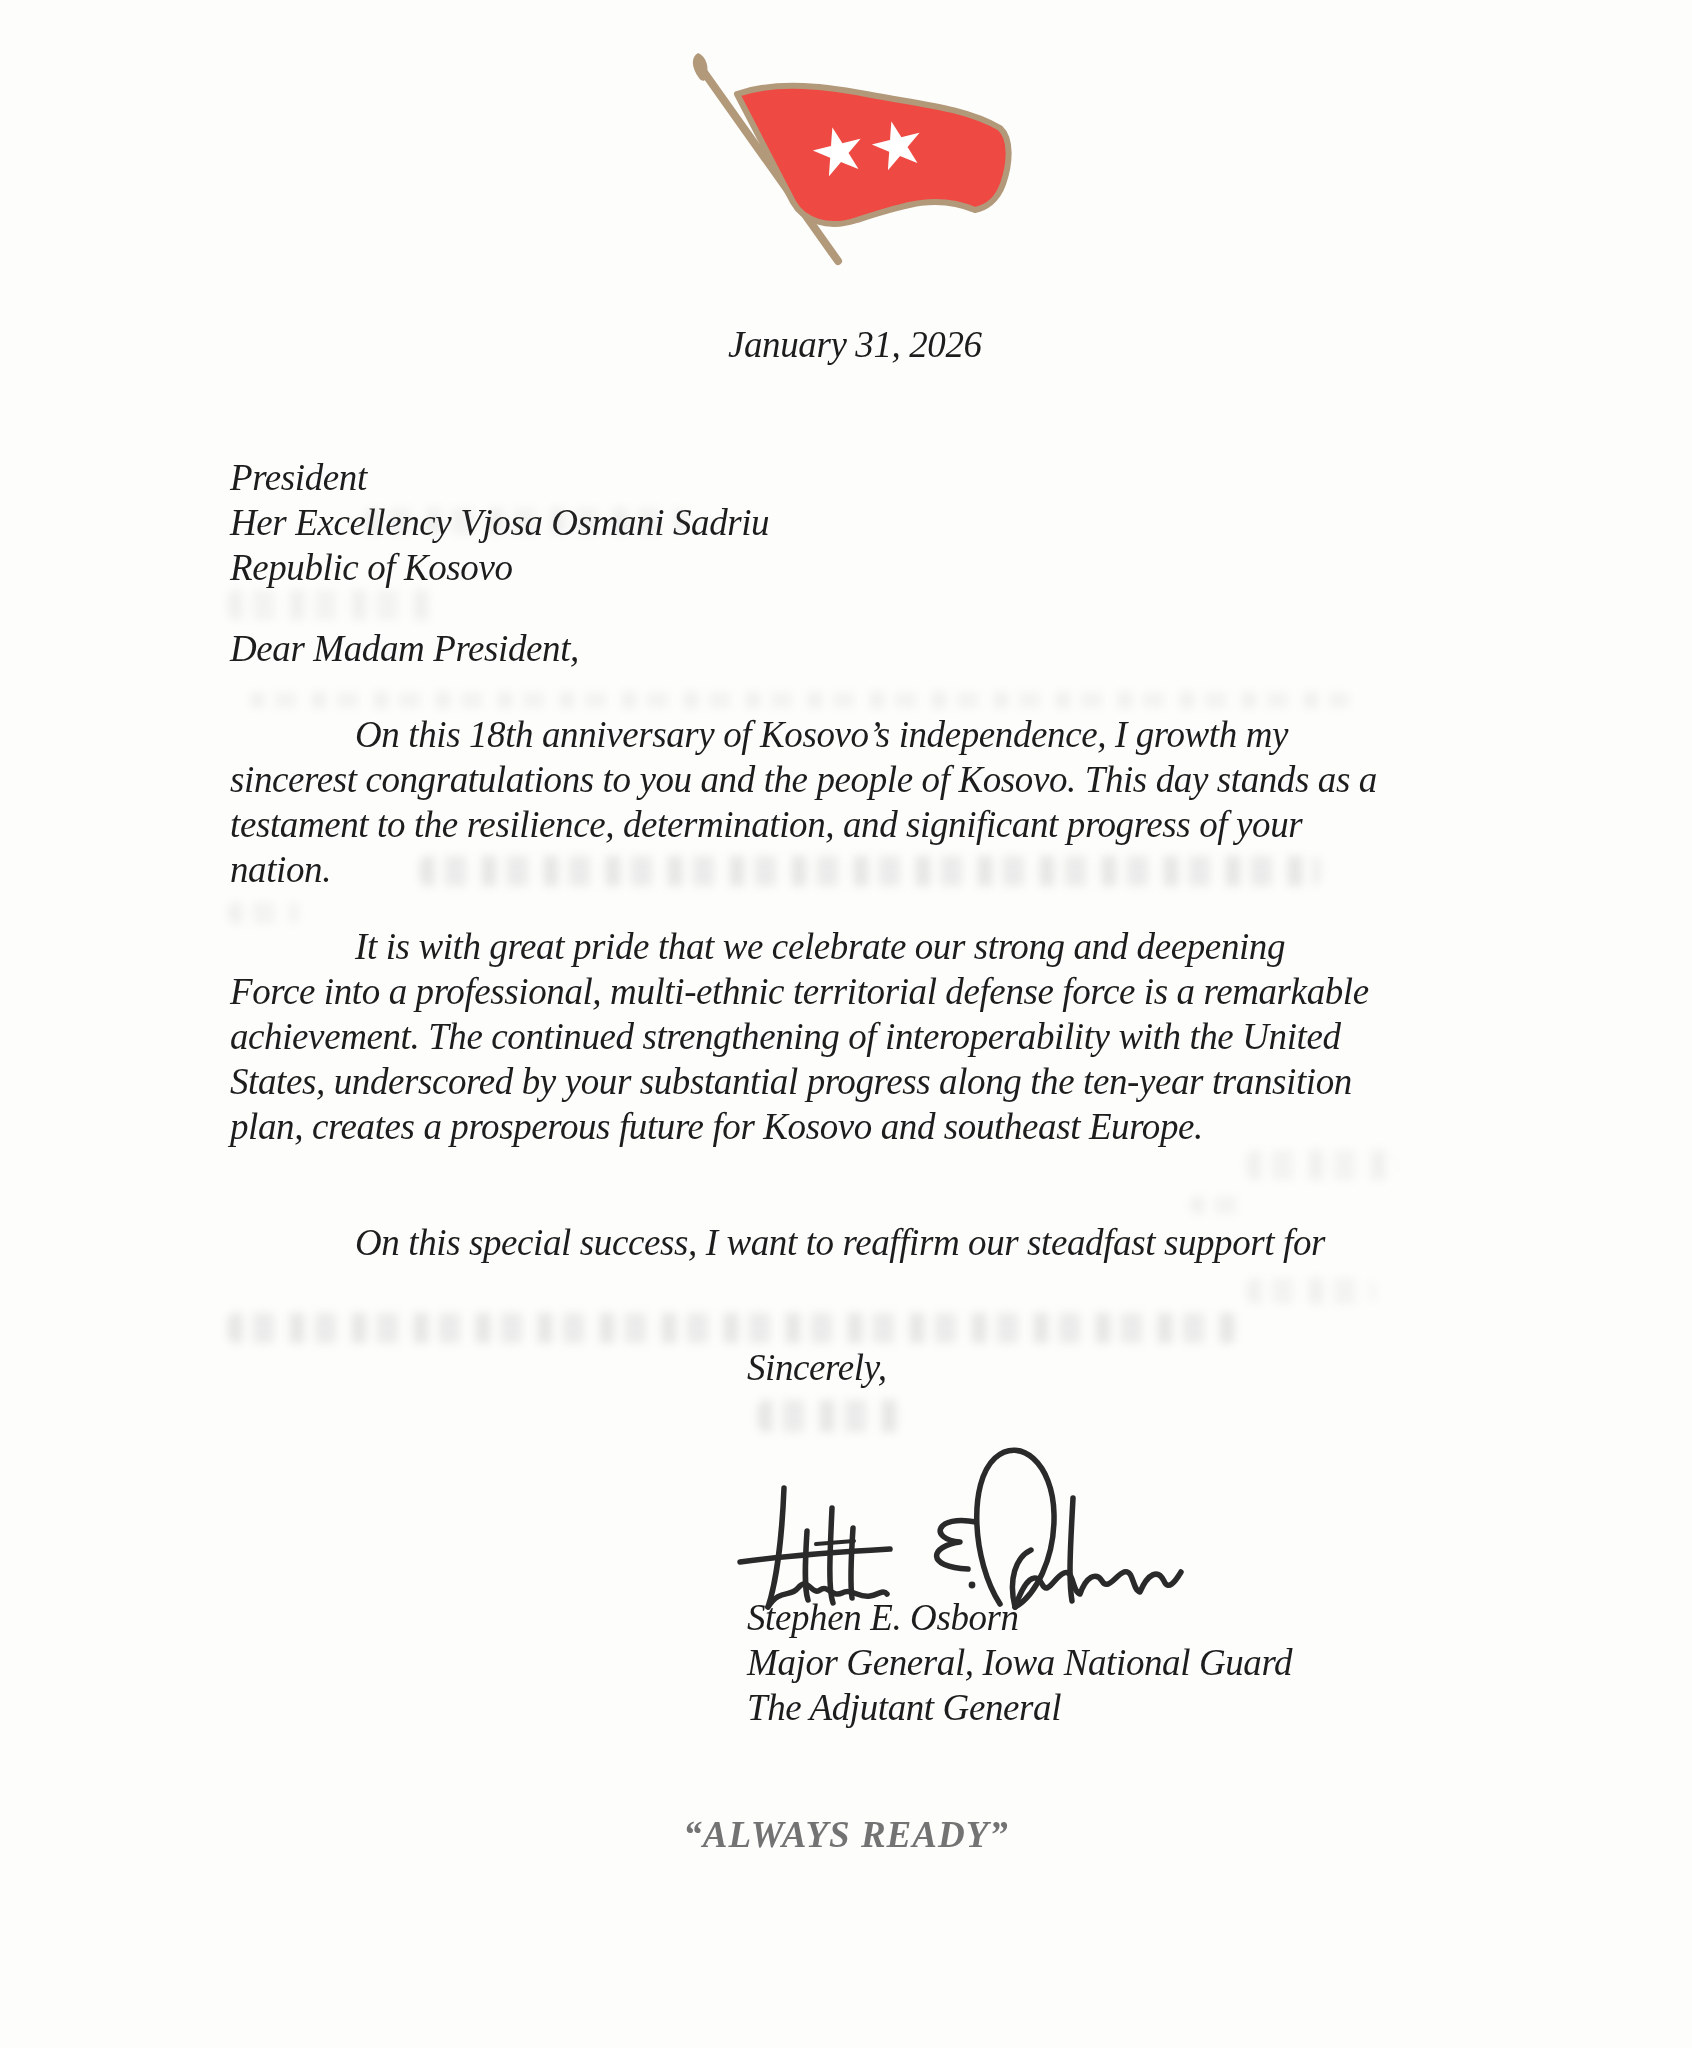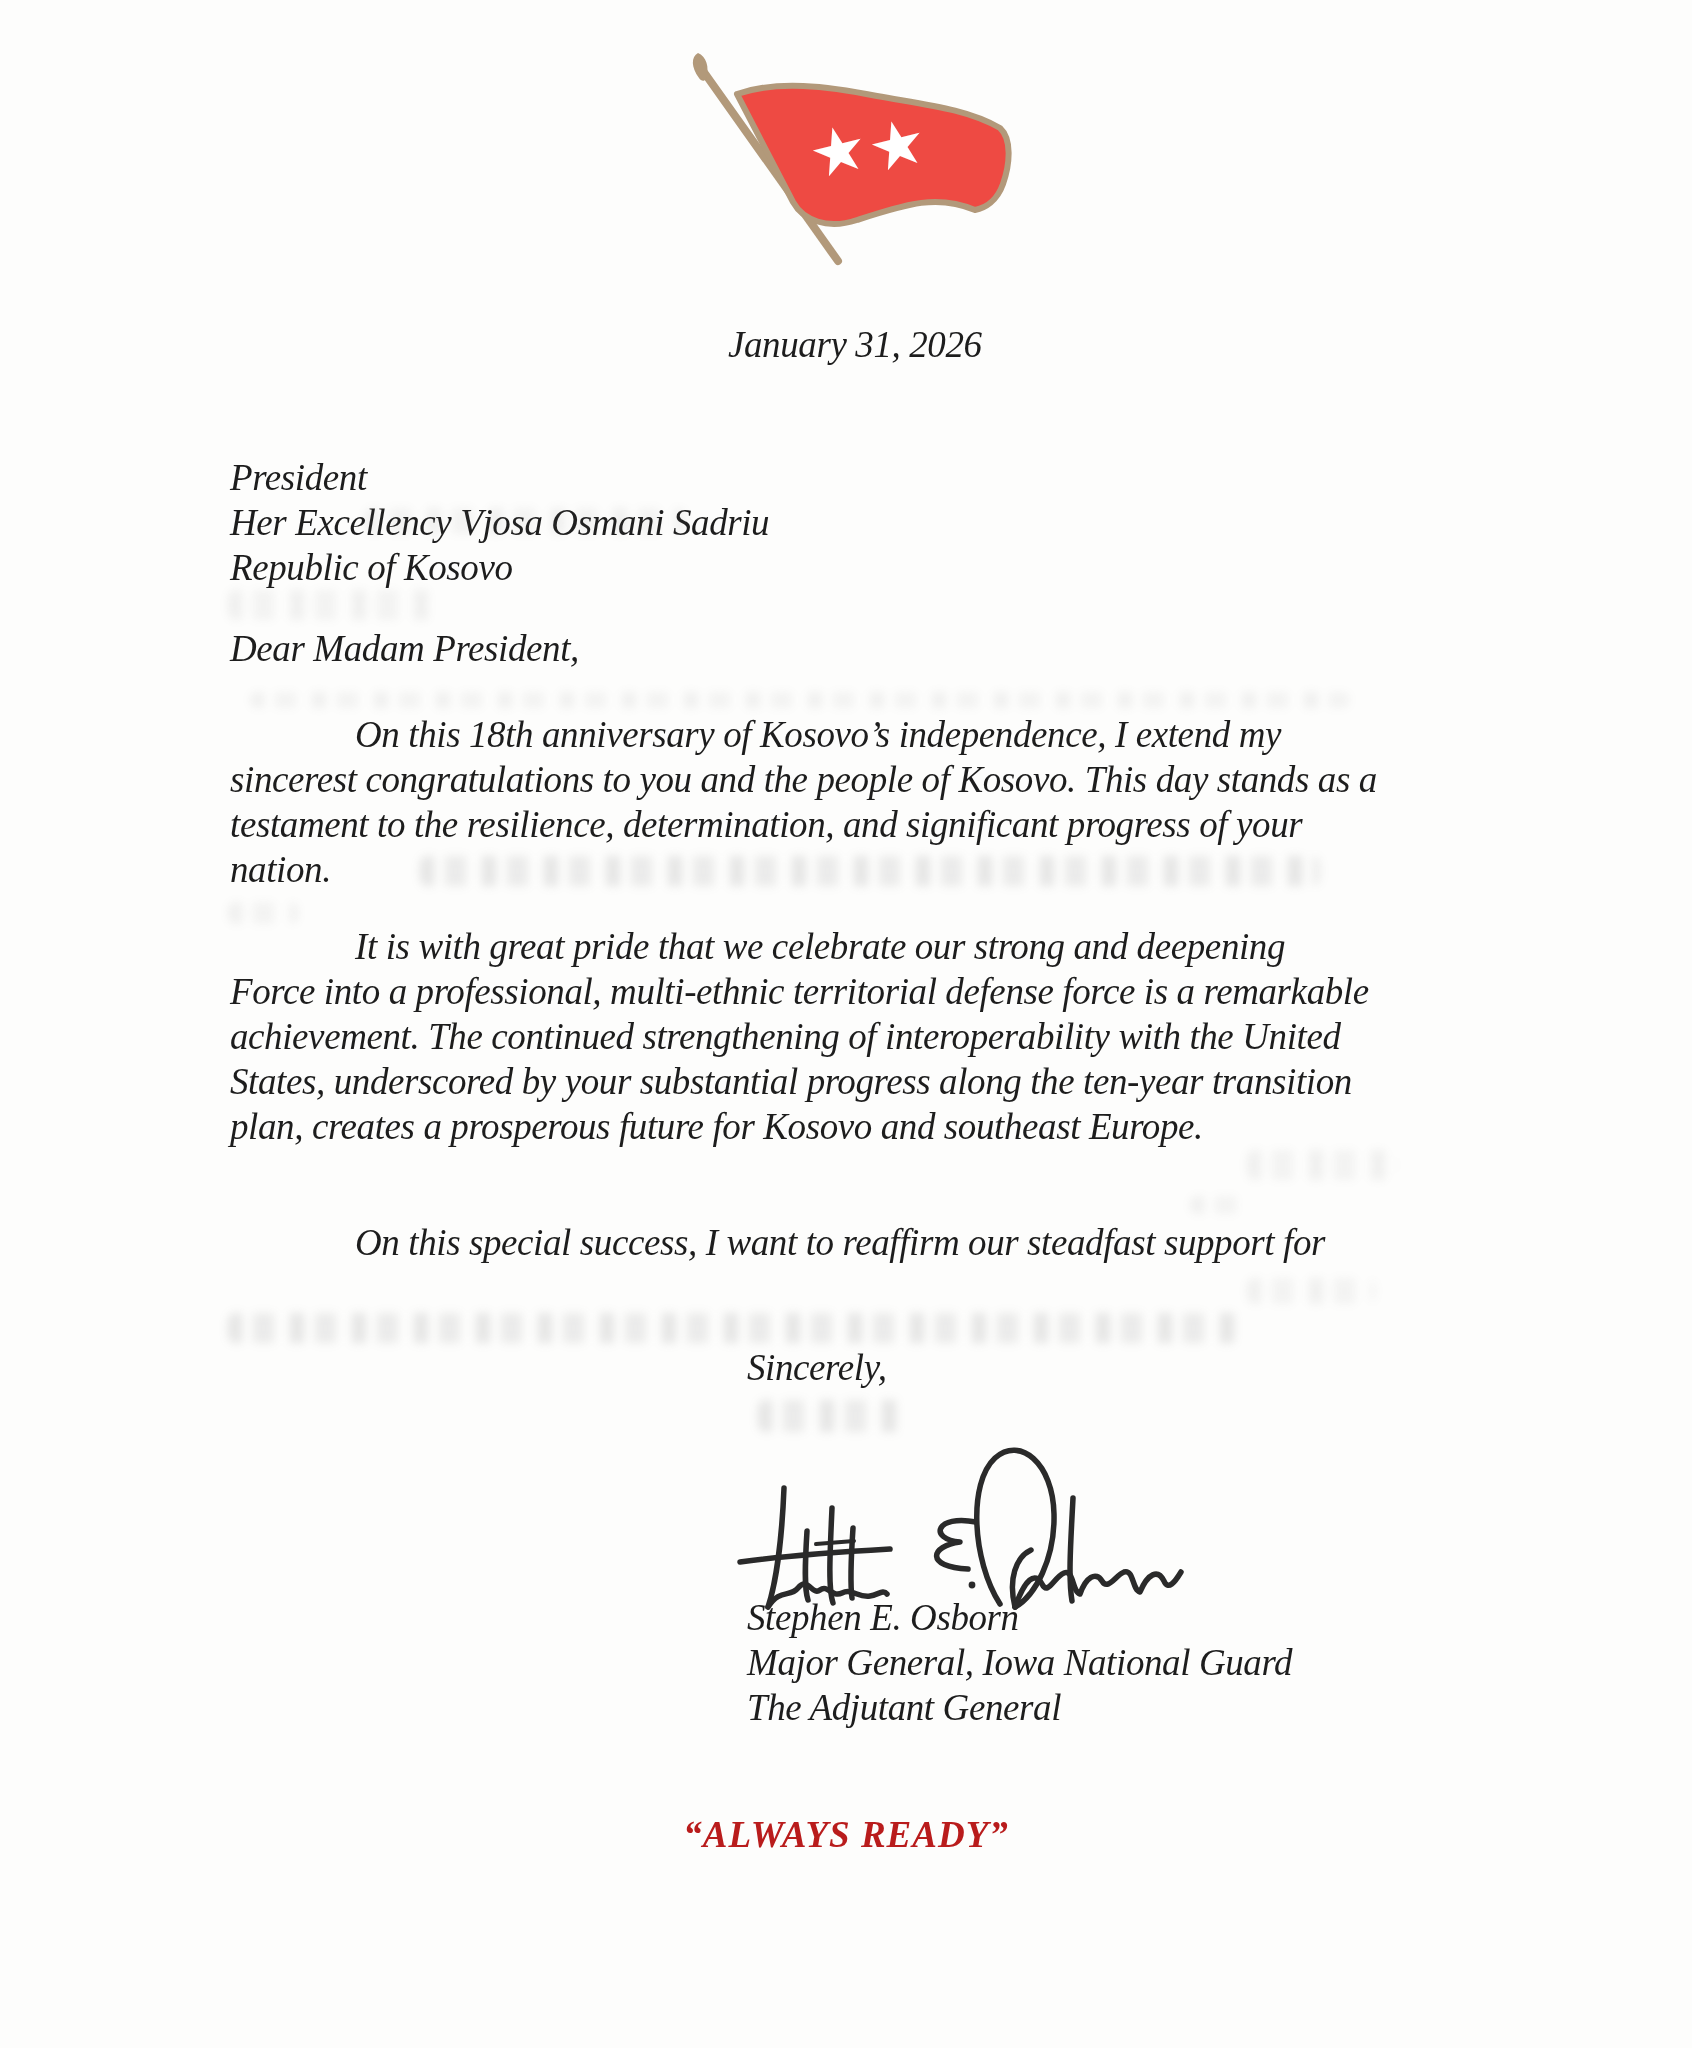--- a/index.html
+++ b/index.html
@@ -22,21 +22,21 @@
   }
   .para div.indent { padding-left:125px; }
   .motto {
     position:absolute;
     left:0; right:0;
     top:1813;
     text-align:center;
     font-weight:bold;
     font-size:37px;
     letter-spacing:1px;
-    color:#b91c1c;
+    color:#737373;
   }
   svg { position:absolute; overflow:visible; }
   
   .ghost {
     position:absolute;
     border-radius:8px;
     filter:blur(5px);
     opacity:.5;
     background:repeating-linear-gradient(90deg,
       rgba(115,115,115,.34) 0 14px, rgba(115,115,115,0) 14px 25px,
@@ -72,21 +72,21 @@
 
   <div class="txt" style="left:230px; top:455px;">
     <div>President</div>
     <div>Her Excellency Vjosa Osmani Sadriu</div>
     <div>Republic of Kosovo</div>
   </div>
 
   <div class="txt" style="left:230px; top:626px;">Dear Madam President,</div>
 
   <div class="txt para" style="left:230px; top:712px;">
-    <div class="indent">On this 18th anniversary of Kosovo’s independence, I extend my</div>
+    <div class="indent">On this 18th anniversary of Kosovo’s independence, I growth my</div>
     <div>sincerest congratulations to you and the people of Kosovo. This day stands as a</div>
     <div>testament to the resilience, determination, and significant progress of your</div>
     <div>nation.</div>
   </div>
 
   <div class="txt para" style="left:230px; top:924px;">
     <div class="indent">It is with great pride that we celebrate our strong and deepening</div>
     <div>Force into a professional, multi-ethnic territorial defense force is a remarkable</div>
     <div>achievement. The continued strengthening of interoperability with the United</div>
     <div>States, underscored by your substantial progress along the ten-year transition</div>

